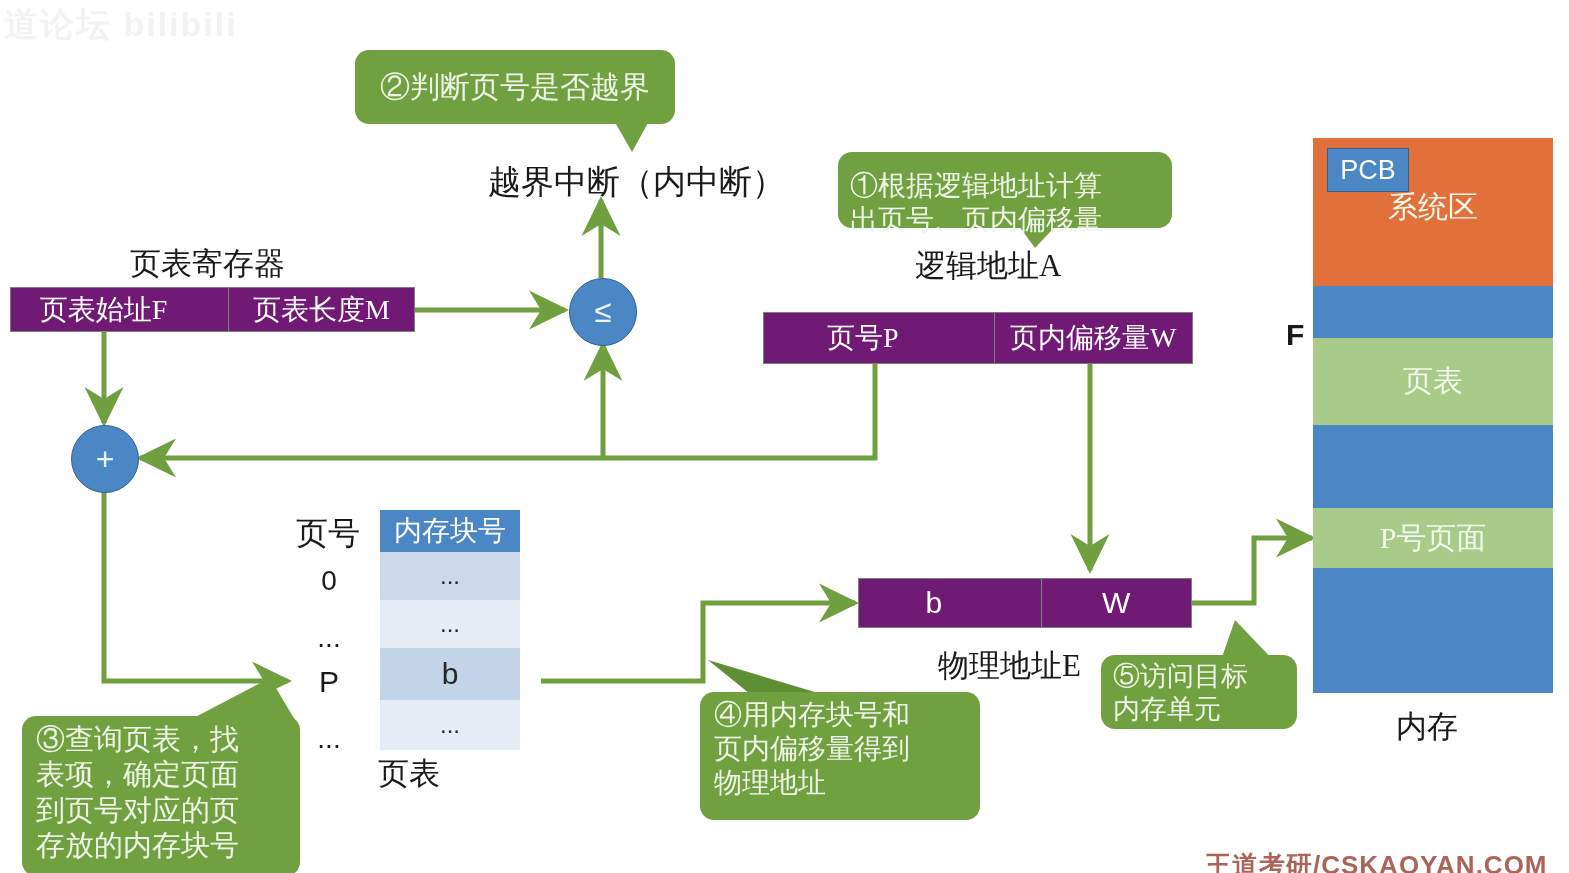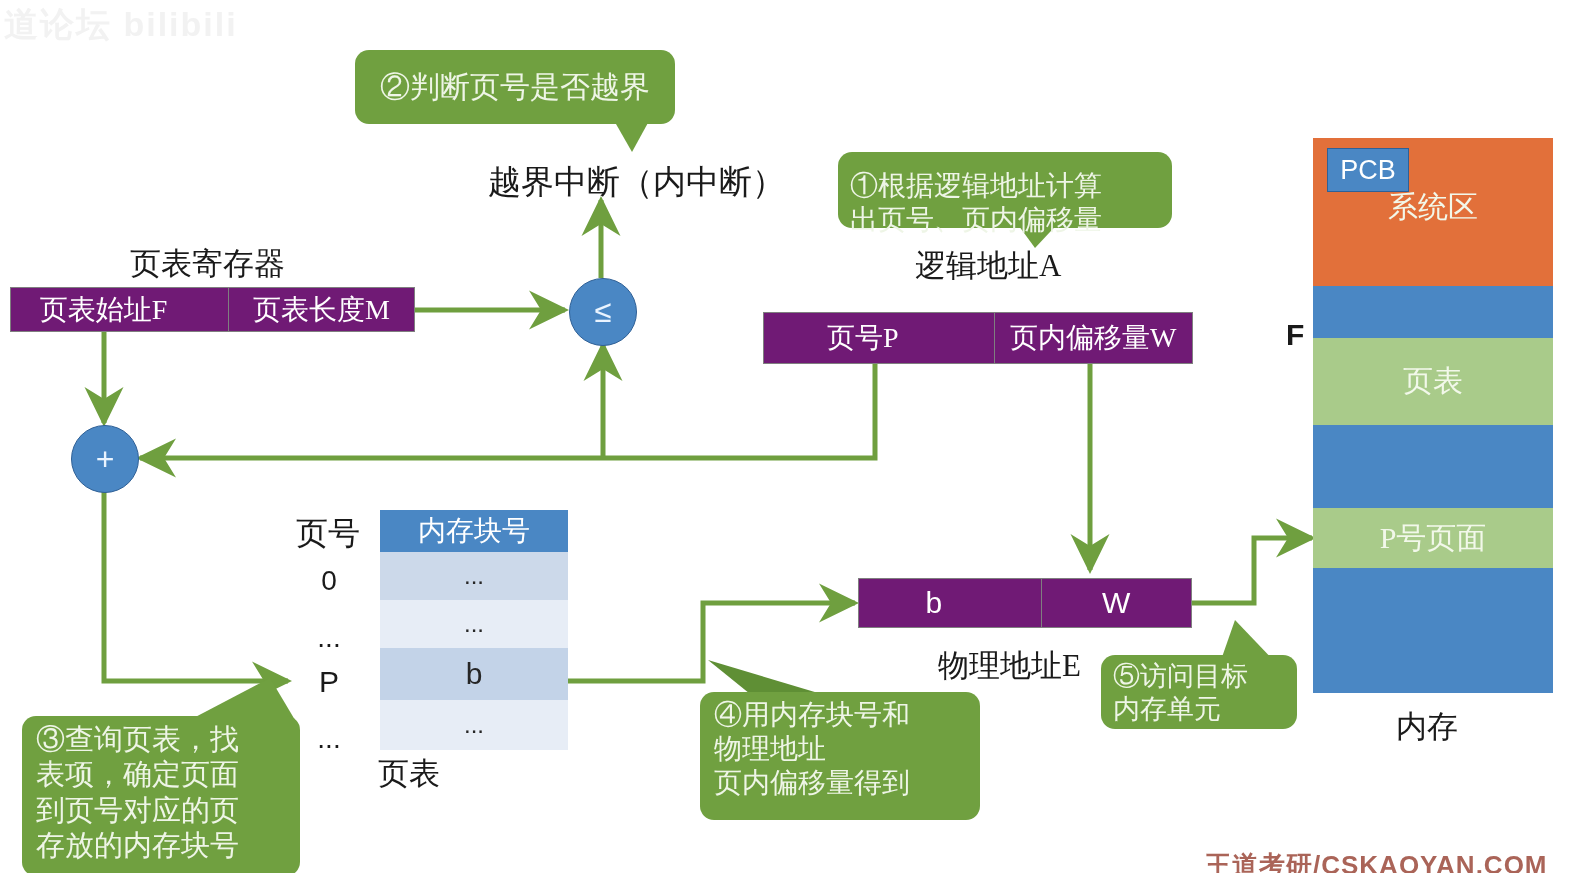--- a/index.html
+++ b/index.html
@@ -143,21 +143,21 @@
 
   <div class="circ" style="left:71px;top:425px;width:66px;height:66px;font-size:32px;">+</div>
 
   <div class="lbl" style="left:296px;top:512px;font-size:32px;">页号</div>
 
   <div class="idx" style="left:300px;top:565px;width:58px;font-size:28px;">0</div>
   <div class="idx" style="left:300px;top:622px;width:58px;font-size:28px;">...</div>
   <div class="idx" style="left:300px;top:665px;width:58px;font-size:30px;">P</div>
   <div class="idx" style="left:300px;top:723px;width:58px;font-size:28px;">...</div>
 
-  <div class="pt" style="left:380px;top:510px;width:188px;">
+  <div class="pt" style="left:380px;top:510px;width:140px;">
     <div class="hdr" style="height:42px;font-size:28px;">内存块号</div>
     <div class="row r0" style="height:48px;font-size:24px;">...</div>
     <div class="row r1" style="height:48px;font-size:24px;">...</div>
     <div class="row r2" style="height:52px;font-size:30px;">b</div>
     <div class="row r3" style="height:50px;font-size:24px;">...</div>
   </div>
   <div class="lbl" style="left:378px;top:753px;font-size:31px;">页表</div>
 
   <svg class="abs" style="left:160px;top:678px;width:145px;height:70px;">
     <path d="M110,0 L135,42 L3,56 Z" fill="#70a040"></path>
@@ -175,22 +175,22 @@
     <div class="cell" style="font-size:30px;font-family:'Liberation Sans',sans-serif;">W</div>
   </div>
   <div class="lbl" style="left:938px;top:645px;font-size:31px;">物理地址E</div>
 
   <svg class="abs" style="left:700px;top:652px;width:200px;height:62px;">
     <path d="M8,8 L175,58 L60,50 Z" fill="#5f8f35"></path>
   </svg>
   <div class="callout" style="left:700px;top:692px;width:280px;height:128px;font-size:28px;
               padding:6px 14px;">
     <span>④用内存块号和</span>
+    <span>页内偏移量得到</span>
     <span>物理地址</span>
-    <span>页内偏移量得到</span>
   </div>
 
   <svg class="abs" style="left:1205px;top:618px;width:110px;height:50px;">
     <path d="M16,42 L30,2 L70,44 Z" fill="#70a040"></path>
   </svg>
   <div class="callout" style="left:1101px;top:655px;width:196px;height:74px;font-size:27px;
               padding:5px 12px;">
     <span>⑤访问目标</span>
     <span>内存单元</span>
   </div>

